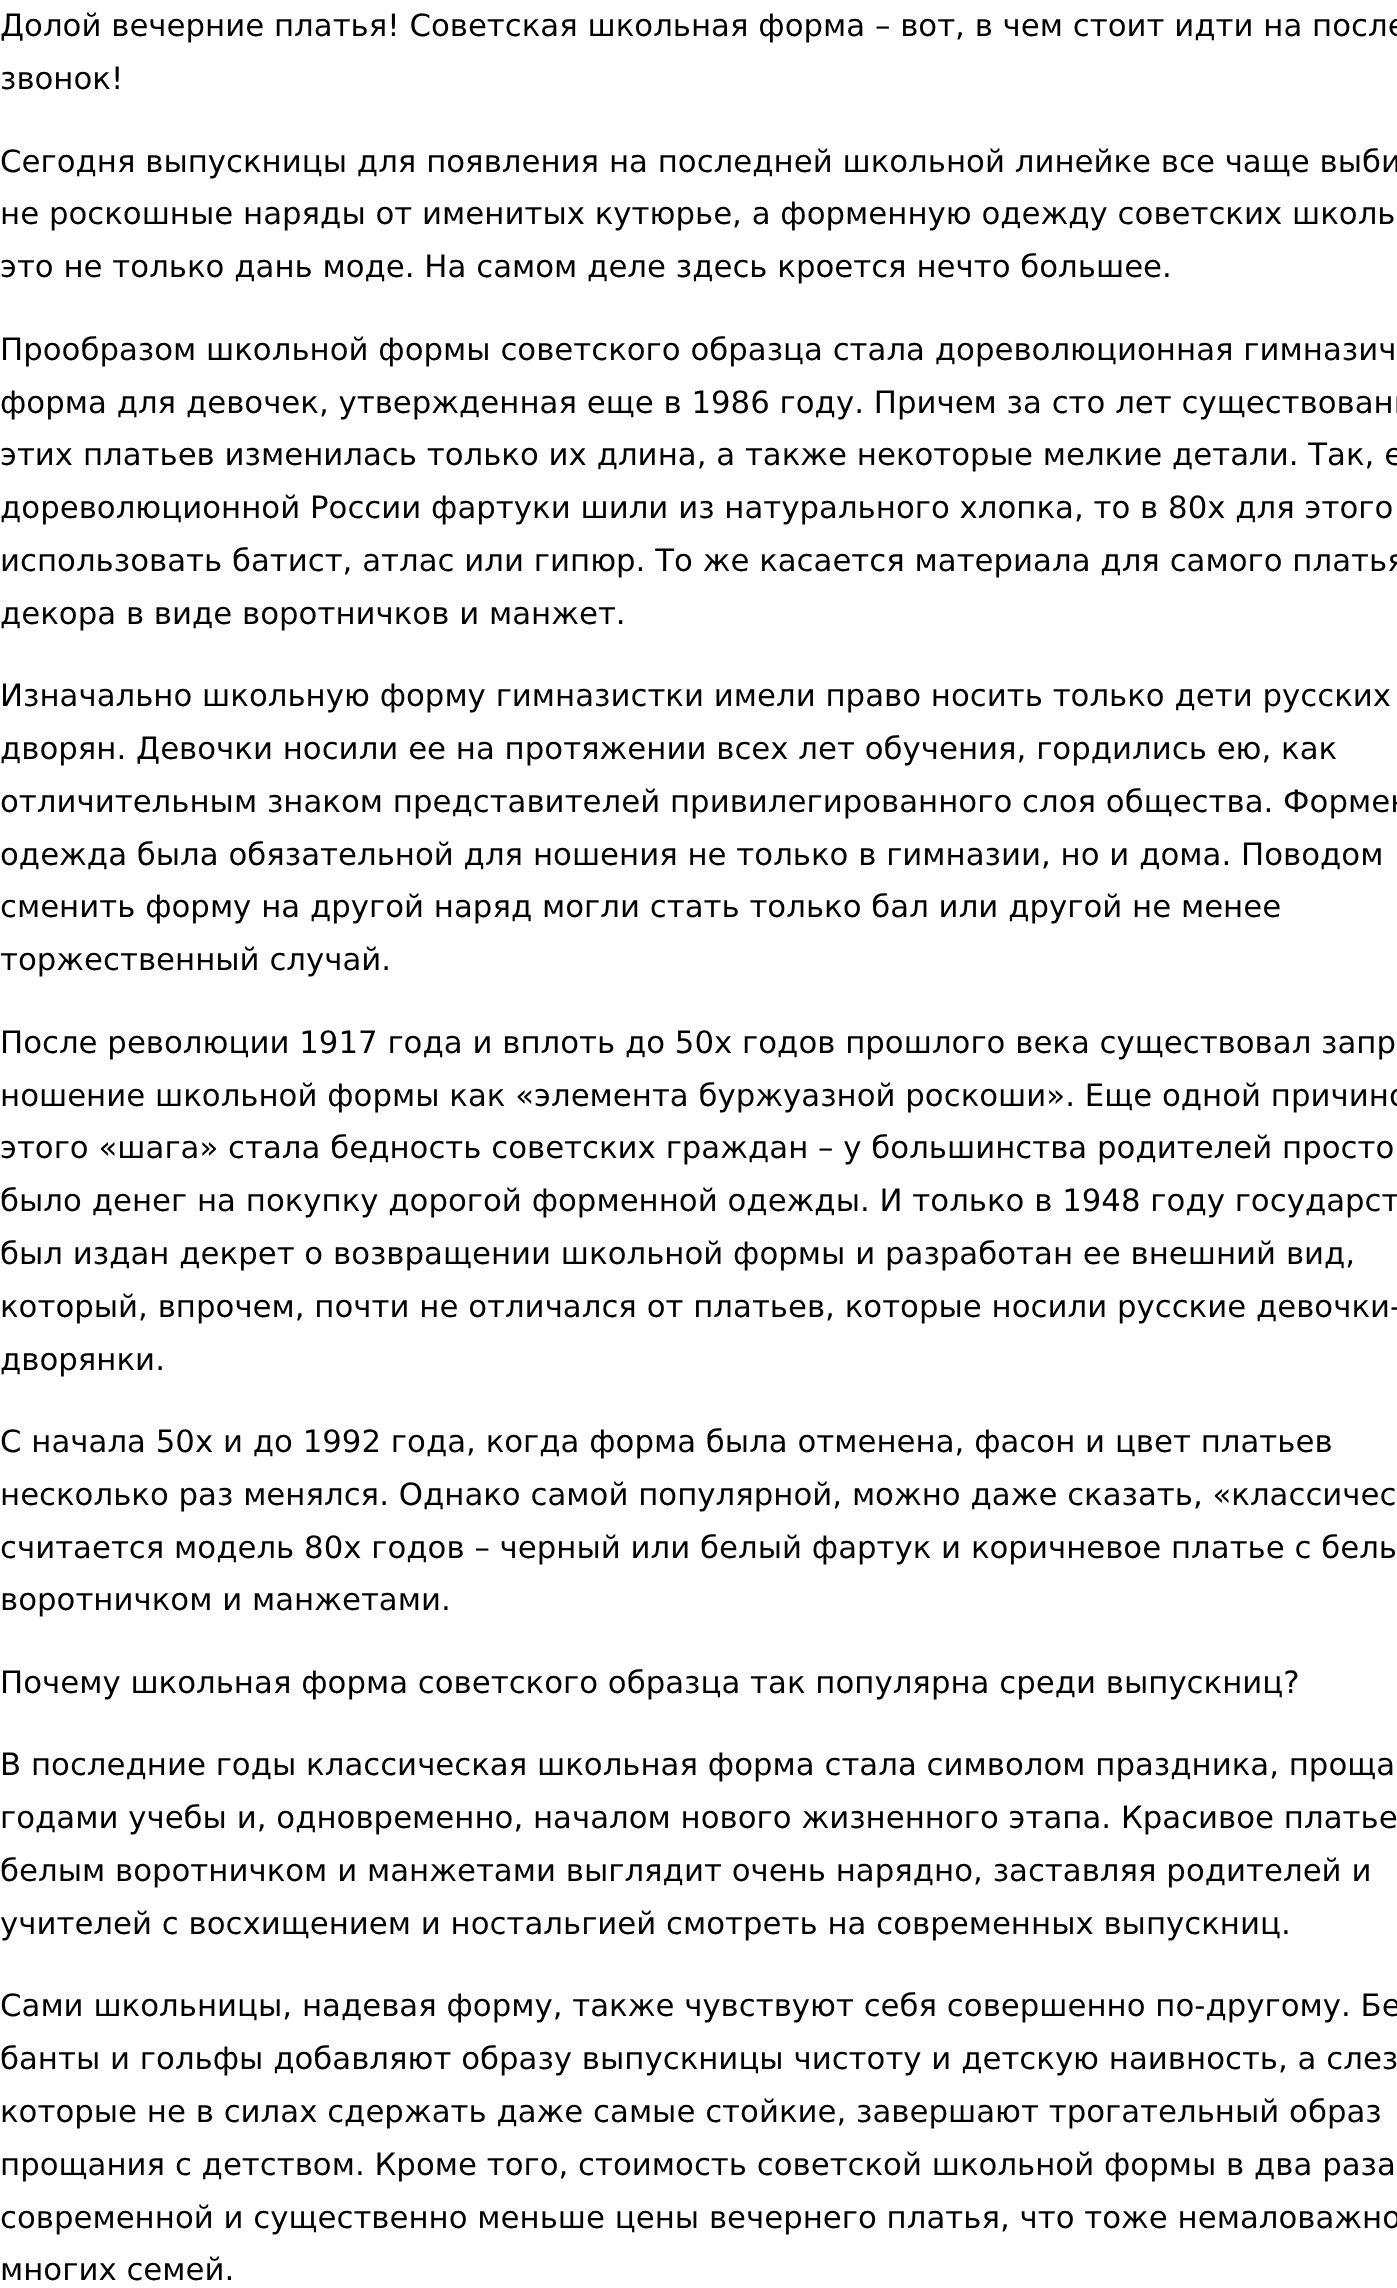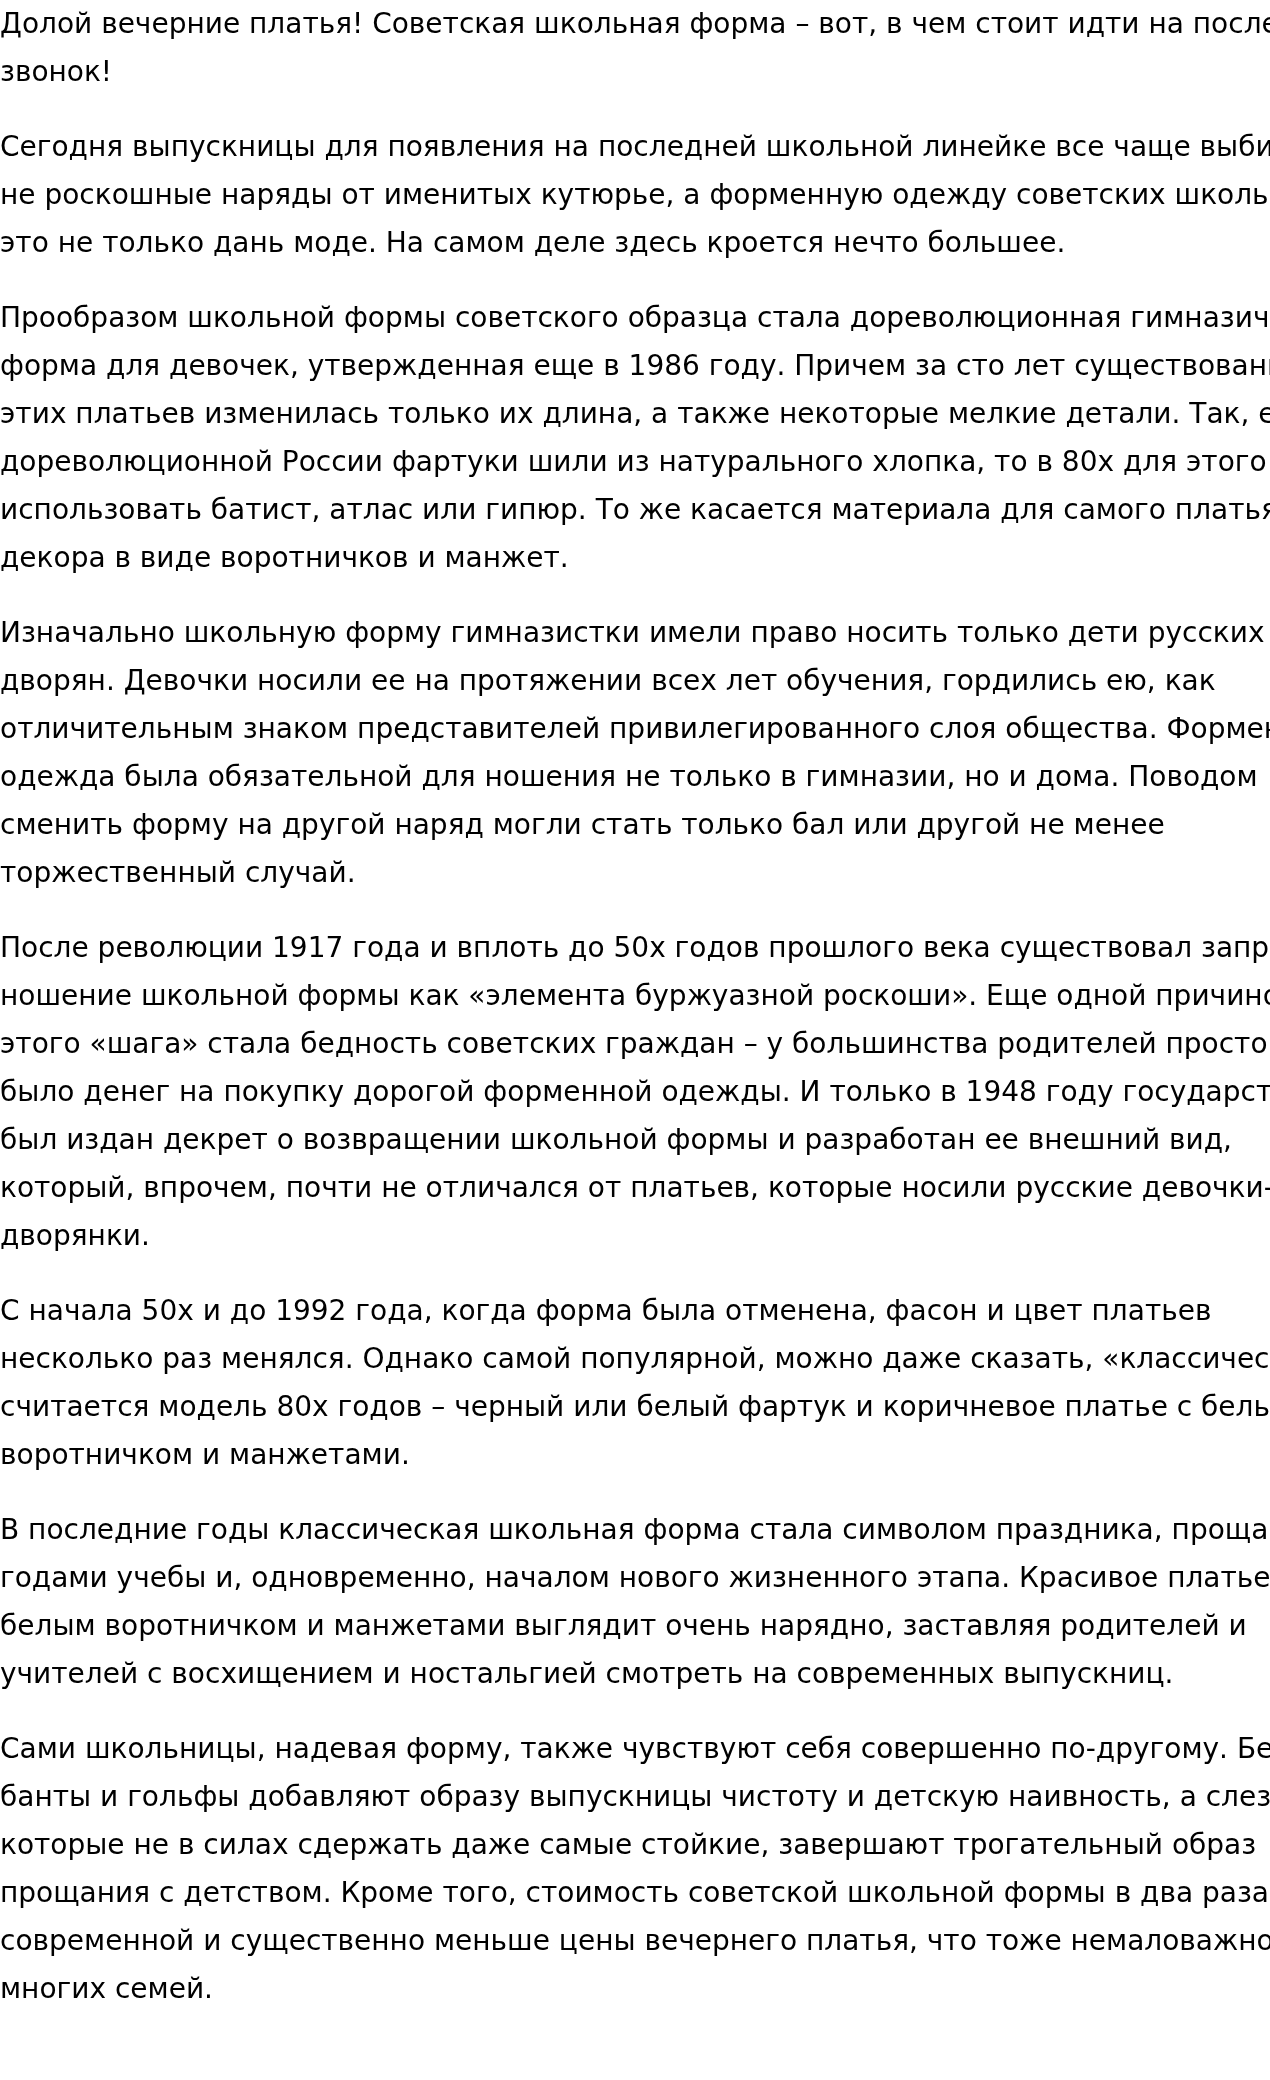--- a/index.html
+++ b/index.html
@@ -51,20 +51,21 @@
 ношение школьной формы как «элемента буржуазной роскоши». Еще одной причиной для
 этого «шага» стала бедность советских граждан – у большинства родителей просто не
 было денег на покупку дорогой форменной одежды. И только в 1948 году государством
 был издан декрет о возвращении школьной формы и разработан ее внешний вид,
 который, впрочем, почти не отличался от платьев, которые носили русские девочки-
 дворянки.</p>
   <p>С начала 50х и до 1992 года, когда форма была отменена, фасон и цвет платьев
 несколько раз менялся. Однако самой популярной, можно даже сказать, «классической»
 считается модель 80х годов – черный или белый фартук и коричневое платье с белыми
 воротничком и манжетами.</p>
+  <p>Почему школьная форма советского образца так популярна среди выпускниц?</p>
   <p>В последние годы классическая школьная форма стала символом праздника, прощания с
 годами учебы и, одновременно, началом нового жизненного этапа. Красивое платье с
 белым воротничком и манжетами выглядит очень нарядно, заставляя родителей и
 учителей с восхищением и ностальгией смотреть на современных выпускниц.</p>
   <p>Сами школьницы, надевая форму, также чувствуют себя совершенно по-другому. Белые
 банты и гольфы добавляют образу выпускницы чистоту и детскую наивность, а слезы,
 которые не в силах сдержать даже самые стойкие, завершают трогательный образ
 прощания с детством. Кроме того, стоимость советской школьной формы в два раза ниже
 современной и существенно меньше цены вечернего платья, что тоже немаловажно для
 многих семей.</p>

